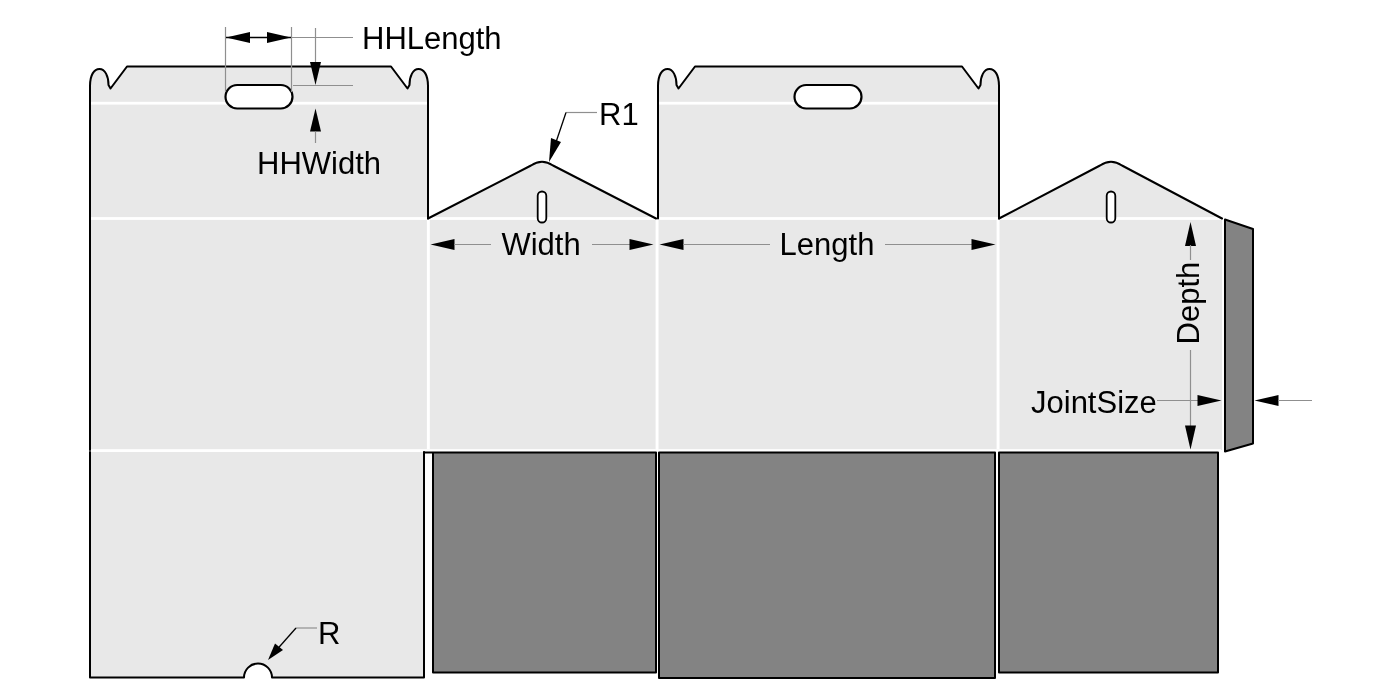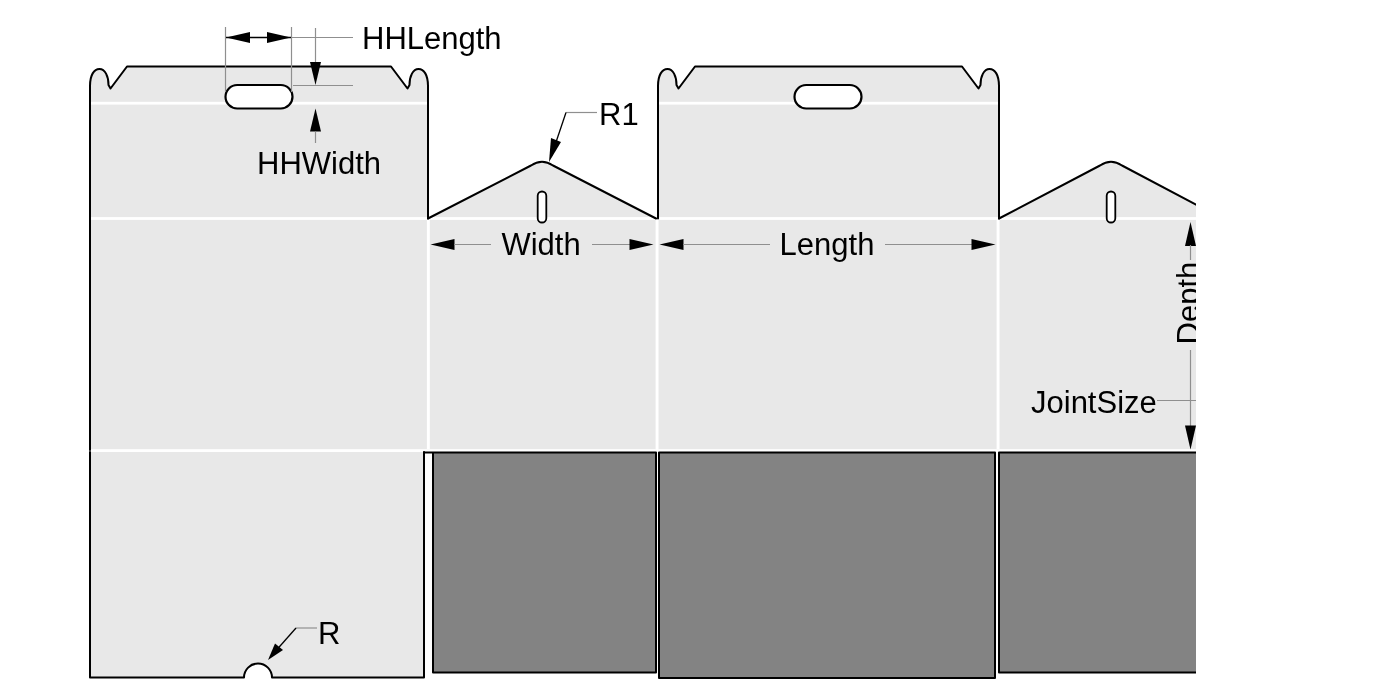--- a/index.html
+++ b/index.html
@@ -1,16 +1,16 @@
 <!DOCTYPE html>
 <html><head>
 <meta charset="utf-8">
 <style>
   html,body{margin:0;padding:0;background:#fff;}
-  .stage{position:relative;width:1196px;height:700px;overflow:hidden;background:#3b82f6;}
+  .stage{position:relative;width:1400px;height:700px;overflow:hidden;background:#3b82f6;}
   svg{display:block;}
   .lbl{font-family:"Liberation Sans","DejaVu Sans",sans-serif;font-size:31px;fill:#000;}
   .outline{fill:none;stroke:#000;stroke-width:2;stroke-linejoin:round;stroke-linecap:round;}
   .dim{stroke:#8f8f8f;stroke-width:1.2;fill:none;}
   .dimblack{stroke:#000;stroke-width:1.3;fill:none;}
   .arrow{fill:#000;stroke:none;}
 </style>
 </head>
 <body>
 

